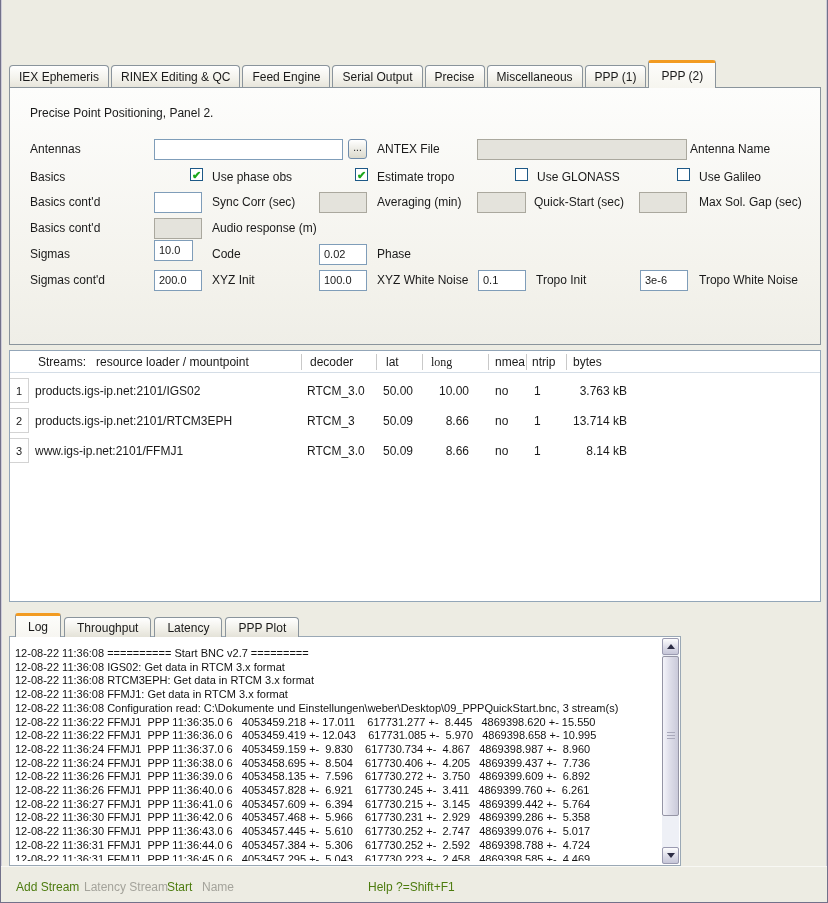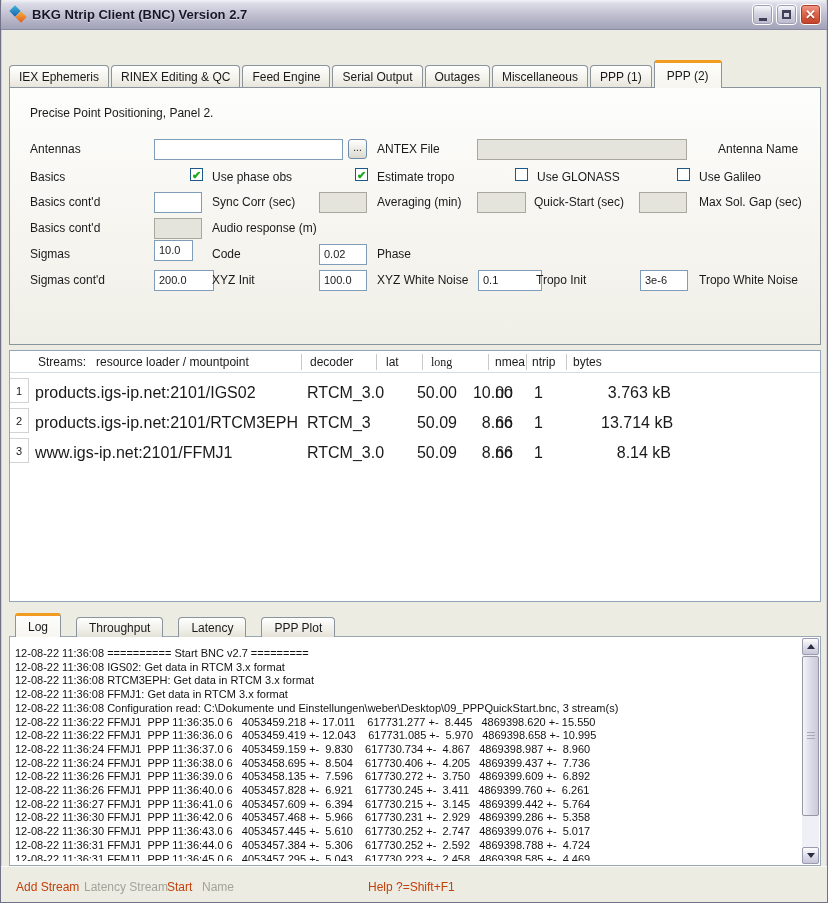--- a/index.html
+++ b/index.html
@@ -61,96 +61,80 @@
   .cb{position:absolute;width:13px;height:13px;border:1px solid #1d5987;background:#fff;
     font-size:11px;line-height:12px;text-align:center;color:#1ca81c;font-weight:bold;}
   
   .streams-panel{position:absolute;left:8px;top:350px;width:812px;height:252px;
     border:1px solid #93a6b8;background:#fff;}
   .sp-header{position:absolute;left:0;top:0;width:100%;height:22px;border-bottom:1px solid #d4dde6;padding-left:47px;}
   .sp-header .hsep{position:absolute;top:3px;height:16px;width:1px;background:#c9c9c9;}
   .hcell{position:absolute;top:4px;white-space:pre;color:#1a1a1a;}
   .srow-num{position:absolute;width:19px;height:25px;border:1px solid #d3d3d3;border-left:none;
     background:#fff;text-align:center;padding-top:6px;font-size:11px;}
-  .scell{position:absolute;white-space:nowrap;font-size:16px;}
-  .scell.r{text-align:right;margin-left:44px;}
-  
-  .bottom-tabbar{position:absolute;left:14px;top:612px;height:25px;display:flex;align-items:flex-end;z-index:2;gap:12px;}
+  .scell{position:absolute;white-space:nowrap;font-size:12px;}
+  .scell.r{text-align:right;}
+  
+  .bottom-tabbar{position:absolute;left:14px;top:612px;height:25px;display:flex;align-items:flex-end;z-index:2;}
   .btab{height:20px;padding:0 12px;margin-right:3px;display:flex;align-items:center;
     background:linear-gradient(#ffffff,#f0efe8 60%,#e4e2d8);
     border:1px solid #8a949c;border-bottom:none;border-radius:4px 4px 0 0;white-space:nowrap;}
   .btab.active{height:24px;background:linear-gradient(#fdfdfb,#f7f6f1);
     border-top:3px solid #f29b21;border-radius:3px 3px 0 0;z-index:3;}
   
-  .log-panel{position:absolute;left:8px;top:636px;width:812px;height:230px;
+  .log-panel{position:absolute;left:8px;top:636px;width:672px;height:230px;
     border:1px solid #9aa8b5;background:#fff;}
   .log-lines{position:absolute;left:5px;top:10px;right:20px;bottom:4px;overflow:hidden;
     font-size:11px;line-height:13.7px;white-space:pre;color:#111;}
   
   .vscroll{position:absolute;top:1px;right:1px;width:17px;height:226px;background:#eef0f6;}
   .sbtn{position:absolute;left:0;width:17px;height:17px;border:1px solid #9a9ab0;border-radius:2px;
     background:linear-gradient(#fdfdfe,#d9d9e6 60%,#c6c6d8);display:flex;align-items:center;justify-content:center;}
   .sbtn.up{top:0;} .sbtn.down{bottom:0;}
   .sbtn .tri{width:0;height:0;border-left:4px solid transparent;border-right:4px solid transparent;}
   .sbtn.up .tri{border-bottom:5px solid #2c2c44;}
   .sbtn.down .tri{border-top:5px solid #2c2c44;}
   .sthumb{position:absolute;left:0;top:18px;width:17px;height:160px;border:1px solid #9595a5;border-radius:2px;
     background:linear-gradient(90deg,#f4f4fa,#dcdce8 50%,#cacada);}
   .sthumb .grip{position:absolute;left:4px;top:50%;margin-top:-4px;width:8px;height:8px;
     background:repeating-linear-gradient(#a9a9bb 0 1px,transparent 1px 3px);}
   
   .bottom-bar{position:absolute;left:0;top:866px;width:100%;height:37px;background:#edece3;
     border-top:1px solid #f8f8f4;}
-  .bbtn{position:absolute;top:13px;white-space:nowrap;color:#c2410c;}
+  .bbtn{position:absolute;top:13px;white-space:nowrap;color:#4d7c0f;}
   .bbtn.disabled{color:#a4a39b;}
 </style>
 </head>
 <body>
 
 <div class="window">
 
-  <div class="titlebar">
-    <div class="app-icon">
-        <div class="d1"></div>
-        <div class="d2"></div>
-      </div>
-    <div class="title-text">BKG Ntrip Client (BNC) Version 2.7</div>
-    <div class="winbtn min">
-        <span></span>
-      </div>
-    <div class="winbtn max">
-        <span></span>
-      </div>
-    <div class="winbtn close">
-        <span>✕</span>
-      </div>
-  </div>
 
 
   <div class="tabbar">
     <div class="tab">IEX Ephemeris</div>
     <div class="tab">RINEX Editing &amp; QC</div>
     <div class="tab">Feed Engine</div>
     <div class="tab">Serial Output</div>
-    <div class="tab">Outages</div>
+    <div class="tab">Precise</div>
     <div class="tab">Miscellaneous</div>
     <div class="tab">PPP (1)</div>
     <div class="tab active">PPP (2)</div>
 
   </div>
 
   <div class="main-panel">
     <div class="fl" style="left:20px;top:18px;">Precise Point Positioning, Panel 2.</div>
 
     <div class="fl" style="left:20px;top:54px;">Antennas</div>
     <div class="field" style="left:144px;top:51px;width:189px;"></div>
     <div class="dots-btn" style="left:338px;top:51px;">...</div>
     <div class="fl" style="left:367px;top:54px;">ANTEX File</div>
     <div class="field disabled" style="left:467px;top:51px;width:210px;"></div>
-    <div class="fl" style="left:708px;top:54px;">Antenna Name</div>
+    <div class="fl" style="left:680px;top:54px;">Antenna Name</div>
 
     <div class="fl" style="left:20px;top:82px;">Basics</div>
     <div class="cb" style="left:180px;top:80px;">✔</div>
     <div class="fl" style="left:202px;top:82px;">Use phase obs</div>
     <div class="cb" style="left:345px;top:80px;">✔</div>
     <div class="fl" style="left:367px;top:82px;">Estimate tropo</div>
     <div class="cb" style="left:505px;top:80px;"></div>
     <div class="fl" style="left:527px;top:82px;">Use GLONASS</div>
     <div class="cb" style="left:667px;top:80px;"></div>
     <div class="fl" style="left:689px;top:82px;">Use Galileo</div>
@@ -169,25 +153,25 @@
     <div class="field disabled" style="left:144px;top:130px;width:48px;"></div>
     <div class="fl" style="left:202px;top:133px;">Audio response (m)</div>
 
     <div class="fl" style="left:20px;top:159px;">Sigmas</div>
     <div class="field" style="left:144px;top:152px;width:39px;">10.0</div>
     <div class="fl" style="left:202px;top:159px;">Code</div>
     <div class="field" style="left:309px;top:156px;width:48px;">0.02</div>
     <div class="fl" style="left:367px;top:159px;">Phase</div>
 
     <div class="fl" style="left:20px;top:185px;">Sigmas cont'd</div>
-    <div class="field" style="left:144px;top:182px;width:60px;">200.0</div>
+    <div class="field" style="left:144px;top:182px;width:48px;">200.0</div>
     <div class="fl" style="left:202px;top:185px;">XYZ Init</div>
     <div class="field" style="left:309px;top:182px;width:48px;">100.0</div>
     <div class="fl" style="left:367px;top:185px;">XYZ White Noise</div>
-    <div class="field" style="left:468px;top:182px;width:64px;">0.1</div>
+    <div class="field" style="left:468px;top:182px;width:48px;">0.1</div>
     <div class="fl" style="left:526px;top:185px;">Tropo Init</div>
     <div class="field" style="left:630px;top:182px;width:48px;">3e-6</div>
     <div class="fl" style="left:689px;top:185px;">Tropo White Noise</div>
   </div>
 
   <div class="streams-panel">
     <div class="sp-header">
       <div class="hcell" style="left:28px;">Streams:   resource loader / mountpoint</div>
       <div class="hsep" style="left:291px;"></div>
       <div class="hcell" style="left:300px;">decoder</div>

